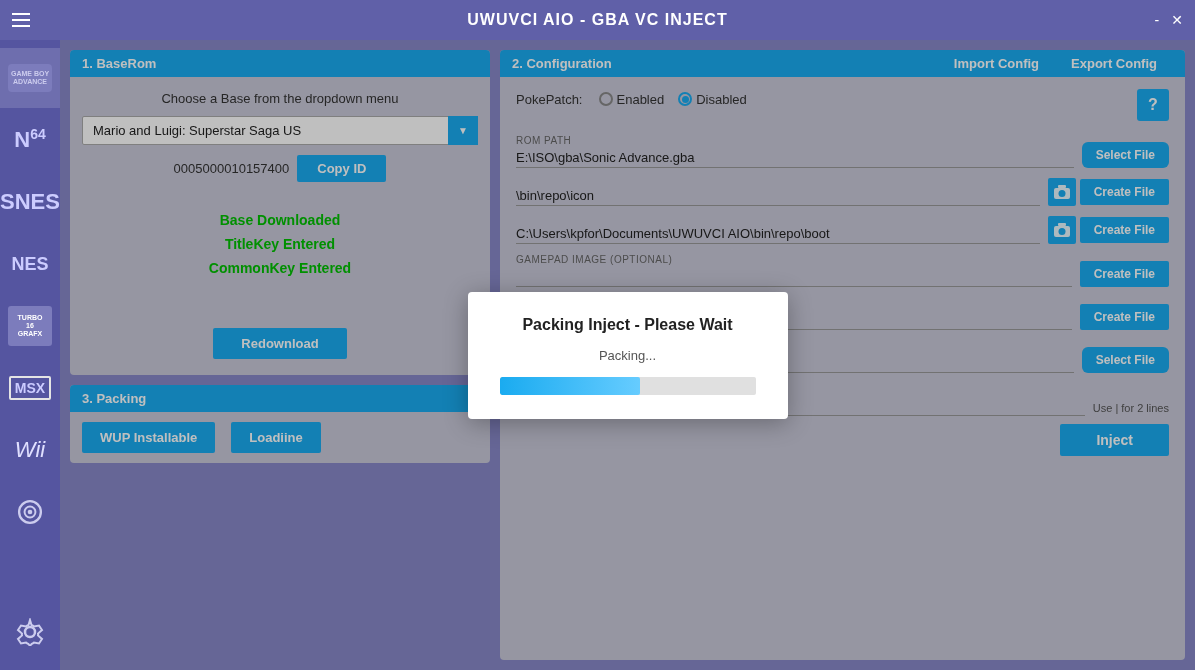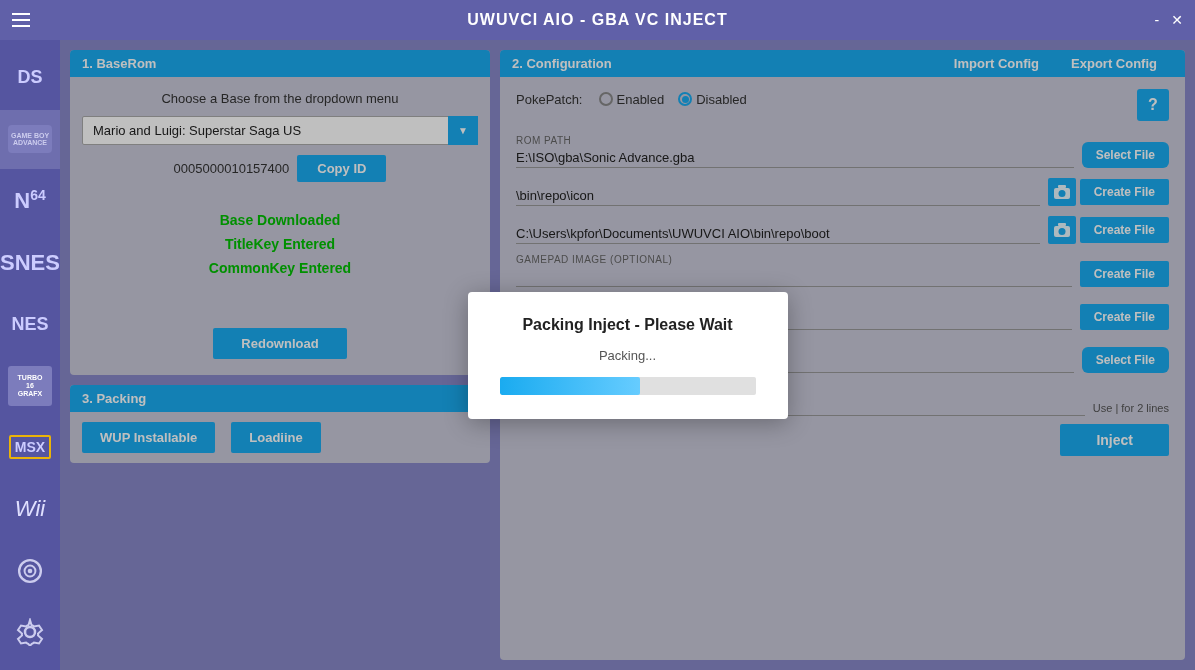--- a/index.html
+++ b/index.html
@@ -138,21 +138,21 @@
       justify-content: center;
       font-size: 7px;
       color: #fff;
       text-align: center;
       line-height: 1.2;
     }
     .sidebar-msx {
       font-size: 14px;
       font-weight: 900;
       color: #ccccff;
-      border: 2px solid #eab308;
+      border: 2px solid #e5e5e5;
       padding: 2px 4px;
       border-radius: 2px;
     }
     .sidebar-wii {
       font-size: 22px;
       font-weight: 300;
       color: #e0e0ff;
       font-style: italic;
     }
     .sidebar-settings {
@@ -561,23 +561,20 @@
   <span class="title-bar-text">UWUVCI AIO - GBA VC INJECT</span>
   <div class="title-bar-controls">
     <button class="title-btn">-</button>
     <button class="title-btn">✕</button>
   </div>
 </div>
 
 <div class="main-layout">
 
   <div class="sidebar">
-    <div class="sidebar-item">
-      <span class="sidebar-ds">DS</span>
-    </div>
     <div class="sidebar-item active">
       <div class="sidebar-gba">
         <span style="font-size:7px;font-weight:900;color:#cce;">GAME BOY</span>
         <span style="font-size:7px;font-weight:900;color:#cce;">ADVANCE</span>
       </div>
     </div>
     <div class="sidebar-item">
       <span class="sidebar-n64">N<sup style="font-size:14px">64</sup></span>
     </div>
     <div class="sidebar-item">

